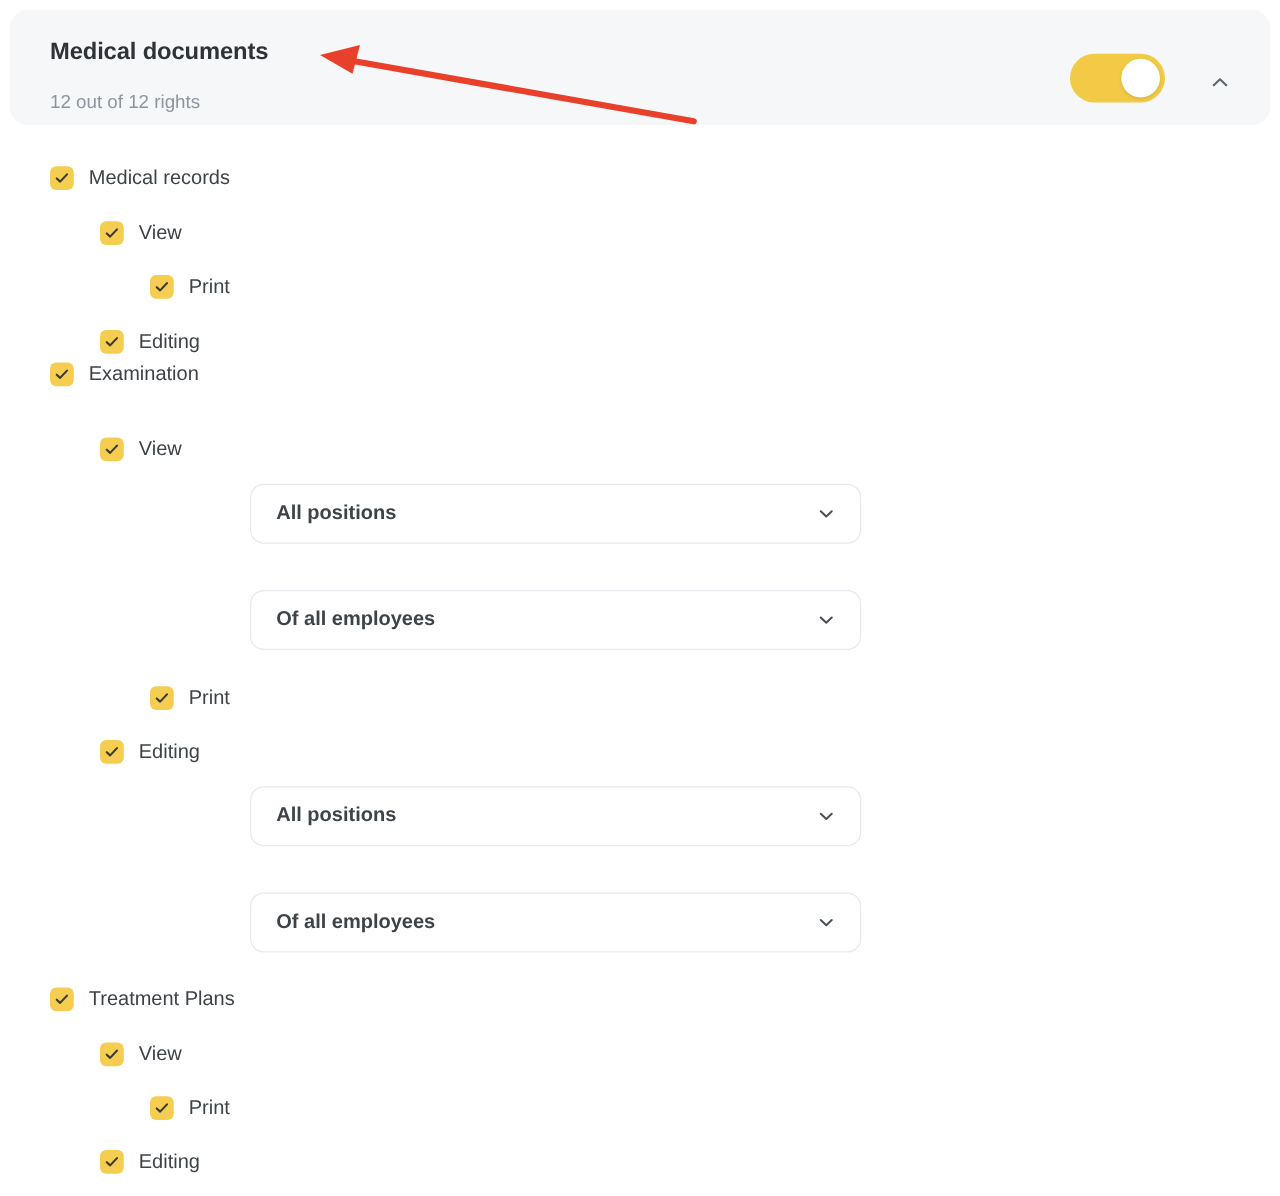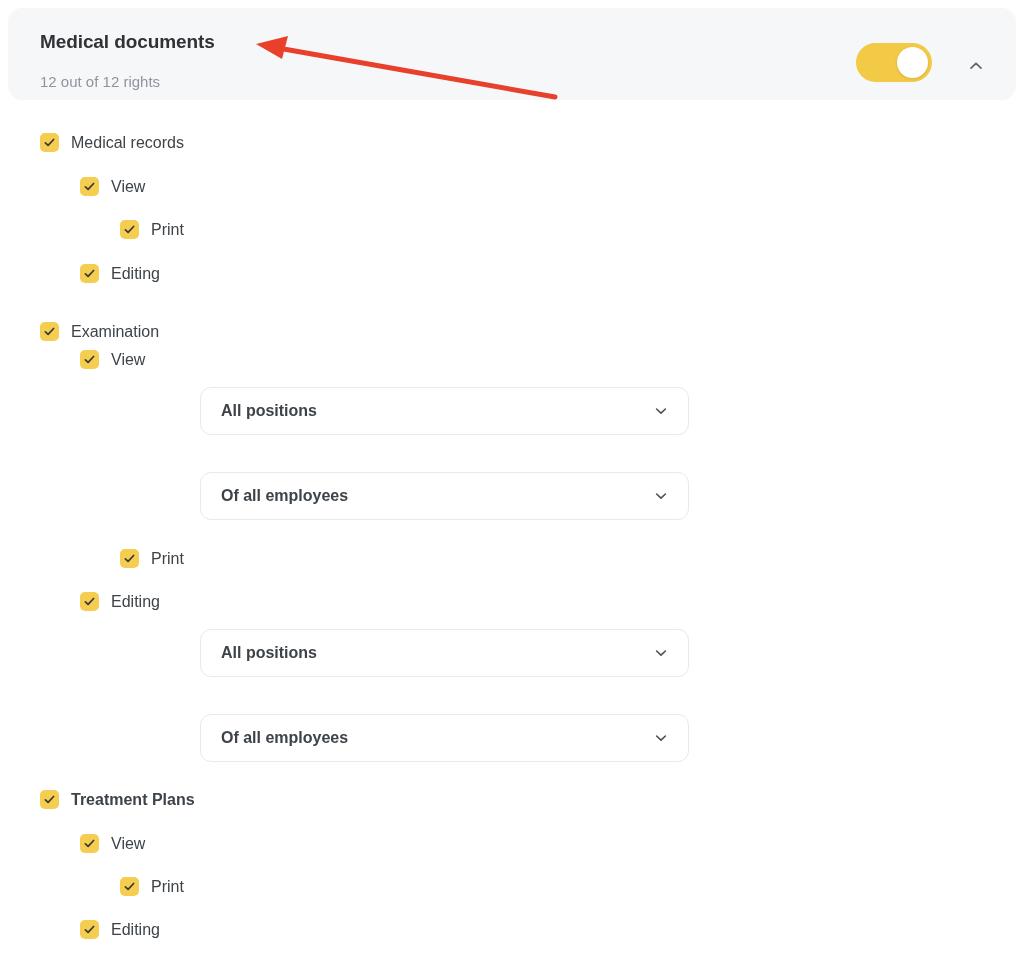--- a/index.html
+++ b/index.html
@@ -228,21 +228,21 @@
       <div class="tree-row" style="position: absolute; left: 80px; top: 152px;">
         <div class="checkbox">
           <span>
             <svg width="13" height="13" viewBox="0 0 13 13" fill="none">
               <path d="M2.4 6.8 L5.1 9.3 L10.6 3.5" stroke="#3a3a33" stroke-width="1.7" stroke-linecap="round" stroke-linejoin="round"></path>
             </svg>
           </span>
         </div>
         <div class="row-label">Editing</div>
       </div>
-      <div class="tree-row" style="position: absolute; left: 40px; top: 210px;">
+      <div class="tree-row" style="position: absolute; left: 40px; top: 178px;">
         <div class="checkbox">
           <span>
             <svg width="13" height="13" viewBox="0 0 13 13" fill="none">
               <path d="M2.4 6.8 L5.1 9.3 L10.6 3.5" stroke="#3a3a33" stroke-width="1.7" stroke-linecap="round" stroke-linejoin="round"></path>
             </svg>
           </span>
         </div>
         <div class="row-label">Examination</div>
       </div>
       <div class="tree-row" style="position: absolute; left: 80px; top: 238px;">
@@ -308,21 +308,21 @@
       <div style="position: absolute; left: 200px; top: 614px;">
         <div class="dropdown">
           <div class="dropdown-value">Of all employees</div>
           <div class="dropdown-chevron">
             <svg width="16" height="16" viewBox="0 0 16 16" fill="none">
               <path d="M3.6 6 L8 10.2 L12.4 6" stroke="#4a5056" stroke-width="1.6" stroke-linecap="round" stroke-linejoin="round"></path>
             </svg>
           </div>
         </div>
       </div>
-      <div class="tree-row" style="position: absolute; left: 40px; top: 678px; font-weight: bold;">
+      <div class="tree-row" style="position: absolute; left: 40px; top: 678px;">
         <div class="checkbox">
           <span>
             <svg width="13" height="13" viewBox="0 0 13 13" fill="none">
               <path d="M2.4 6.8 L5.1 9.3 L10.6 3.5" stroke="#3a3a33" stroke-width="1.7" stroke-linecap="round" stroke-linejoin="round"></path>
             </svg>
           </span>
         </div>
         <div class="row-label">Treatment Plans</div>
       </div>
       <div class="tree-row" style="position: absolute; left: 80px; top: 722px;">

